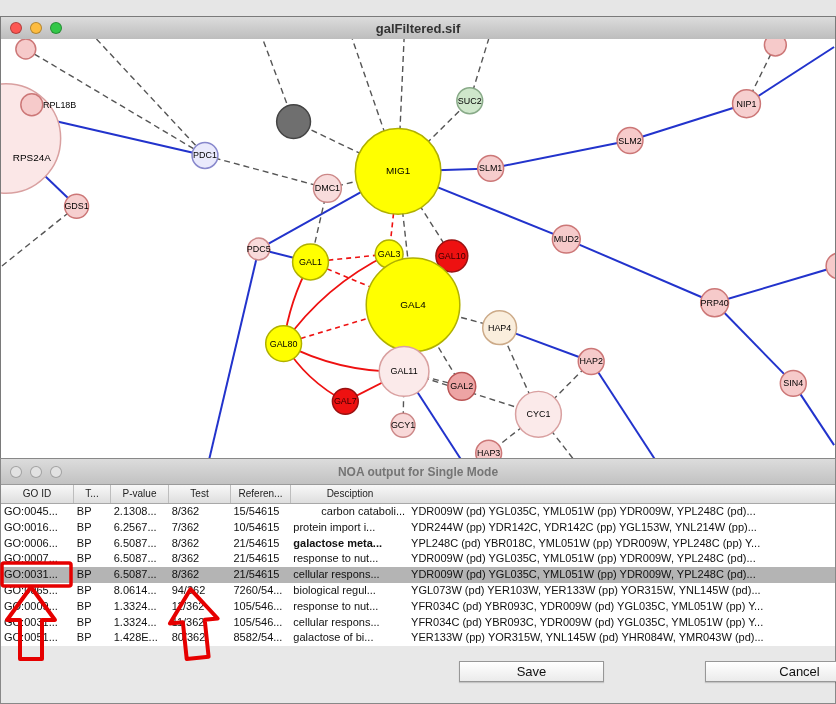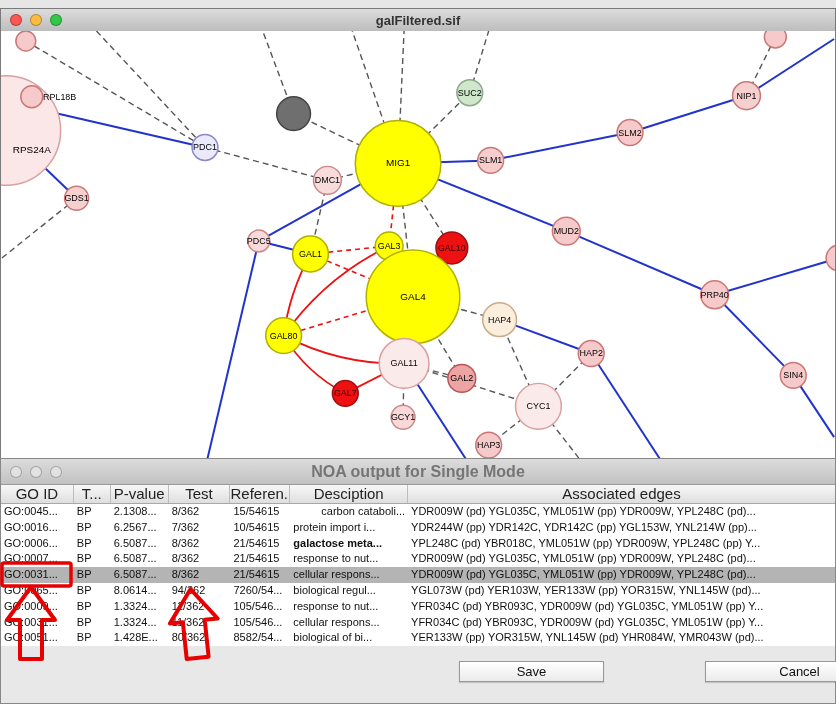--- a/index.html
+++ b/index.html
@@ -2,21 +2,21 @@
 <html><head>
 <meta charset="utf-8">
 <style>
   * { margin:0; padding:0; }
   body {
     width:836px; height:704px; position:relative; overflow:hidden;
     background:#e6e6e6; font-family:"Liberation Sans", sans-serif;
   }
   
   .window-top {
-    position:absolute; left:0; top:8px; width:836px; height:458px;
+    position:absolute; left:0; top:16px; width:836px; height:458px;
     background:#ffffff; border:1px solid #7a7a7a; box-sizing:border-box;
   }
   .titlebar {
     height:22px; background:linear-gradient(#dcdcdc,#bdbdbd);
     border-bottom:1px solid #8f8f8f; position:relative;
     display:flex; align-items:center; justify-content:center;
   }
   .titlebar .title { font-size:13px; font-weight:bold; color:#333; }
   .lights { position:absolute; left:9px; top:0; height:100%; display:flex; align-items:center; gap:8px; }
   .light { width:12px; height:12px; border-radius:50%; border:1px solid rgba(0,0,0,0.28); box-sizing:border-box; }
@@ -26,24 +26,24 @@
   
   .window-bottom {
     position:absolute; left:0; top:458px; width:836px; height:246px;
     background:#e8e8e8; border:1px solid #888; box-sizing:border-box;
   }
   .titlebar2 {
     height:25px; background:linear-gradient(#dcdcdc,#c2c2c2);
     border-bottom:1px solid #9a9a9a; position:relative;
     display:flex; align-items:center; justify-content:center;
   }
-  .titlebar2 .title { font-size:16px; font-weight:bold; color:#757575; }
+  .titlebar2 .title { font-size:12px; font-weight:bold; color:#757575; }
   .table-header { display:flex; height:18px; background:linear-gradient(#f8f8f8,#dedede); border-bottom:1px solid #a8a8a8; }
   .th {
-    font-size:15px; color:#222; text-align:center; line-height:17px;
+    font-size:10px; color:#222; text-align:center; line-height:17px;
     border-right:1px solid #bdbdbd; box-sizing:border-box;
     overflow:hidden; white-space:nowrap;
   }
   .th:last-child { border-right:none; }
   .table-body { background:#fef9c3; }
   .tr { display:flex; height:15.8px; background:#fff; }
   .tr.selected { background:#b4b4b4; }
   .td {
     font-size:11px; color:#111; line-height:15.5px; padding:0 3px;
     box-sizing:border-box; overflow:hidden; white-space:nowrap;
@@ -198,21 +198,20 @@
     </div>
     <span class="title">NOA output for Single Mode</span>
   </div>
   <div class="table-header" id="noa-header">
       <div class="th" style="width: 73px;">GO ID</div>
       <div class="th" style="width: 37px;">T...</div>
       <div class="th" style="width: 58px;">P-value</div>
       <div class="th" style="width: 62px;">Test</div>
       <div class="th" style="width: 60px;">Referen...</div>
       <div class="th" style="width: 118px;">Desciption</div>
-      <div class="th" style="width: 428px;">Associated edges</div>
     </div>
   <div class="table-body" id="noa-body">
       <div class="tr">
         <div class="td" style="width: 73px;">GO:0045...</div>
         <div class="td" style="width: 37px;">BP</div>
         <div class="td" style="width: 58px;">2.1308...</div>
         <div class="td" style="width: 62px;">8/362</div>
         <div class="td" style="width: 60px;">15/54615</div>
         <div class="td" style="width: 118px; text-align: right;">carbon cataboli...</div>
         <div class="td" style="width: 428px;">YDR009W (pd) YGL035C, YML051W (pp) YDR009W, YPL248C (pd)...</div>
@@ -279,21 +278,21 @@
         <div class="td" style="width: 60px;">105/546...</div>
         <div class="td" style="width: 118px;">cellular respons...</div>
         <div class="td" style="width: 428px;">YFR034C (pd) YBR093C, YDR009W (pd) YGL035C, YML051W (pp) Y...</div>
       </div>
       <div class="tr">
         <div class="td" style="width: 73px;">GO:0051...</div>
         <div class="td" style="width: 37px;">BP</div>
         <div class="td" style="width: 58px;">1.428E...</div>
         <div class="td" style="width: 62px;">80/362</div>
         <div class="td" style="width: 60px;">8582/54...</div>
-        <div class="td" style="width: 118px;">biological of bi...</div>
+        <div class="td" style="width: 118px;">galactose of bi...</div>
         <div class="td" style="width: 428px;">YER133W (pp) YOR315W, YNL145W (pd) YHR084W, YMR043W (pd)...</div>
       </div>
     </div>
   <button class="btn" id="save-btn">Save</button>
   <button class="btn" id="cancel-btn">Cancel</button>
 </div>
 
 <svg id="ann">
   <rect class="ann-shape" x="2" y="563" width="69" height="23" rx="2" fill="none" stroke-width="3.5" stroke="#e60000"></rect>
   <polygon class="ann-shape" points="31,587 55,620 42,620 42,659 20,659 20,620 7,620" fill="none" stroke-width="4" stroke-linejoin="round" stroke="#e60000"></polygon>

